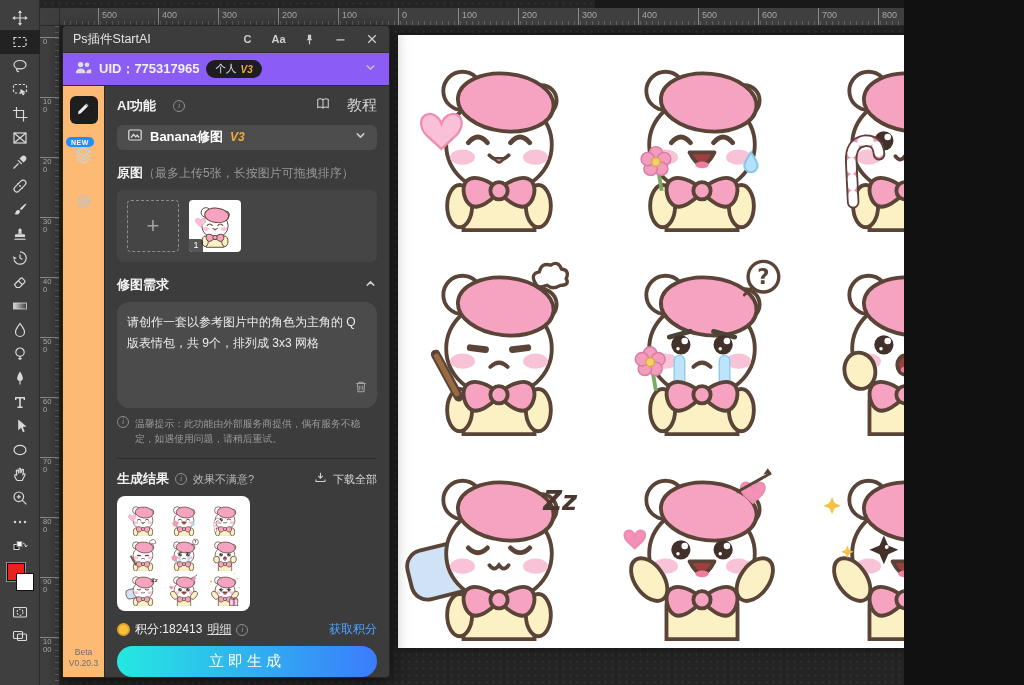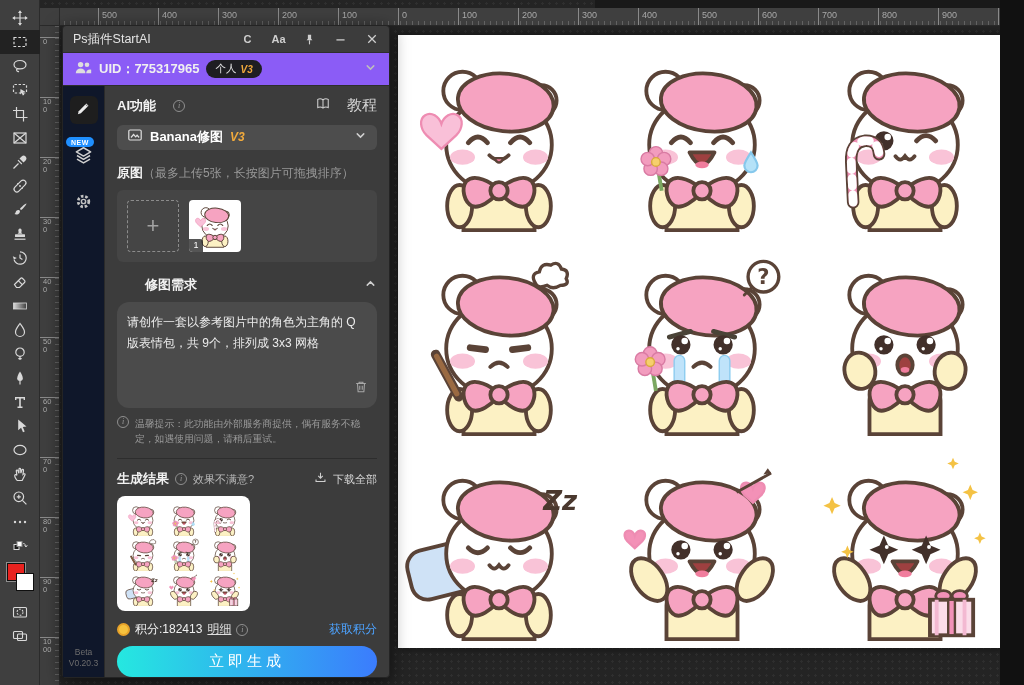--- a/index.html
+++ b/index.html
@@ -1,17 +1,17 @@
 <!DOCTYPE html>
 <html><head>
 <meta charset="utf-8">
 <style>
   * { margin:0; padding:0; box-sizing:border-box; }
   body { font-family:"Liberation Sans","DejaVu Sans",sans-serif; background:#111; }
-  #stage { position:relative; width:1000px; height:685px; overflow:hidden;
+  #stage { position:relative; width:904px; height:685px; overflow:hidden;
     background-color:#242424;
     background-image:radial-gradient(#2f2f2f 1px, transparent 1.2px);
     background-size:7px 7px; }
 
   
   .topstrip { position:absolute; left:595px; top:0; right:0; height:8px; background:#191919; }
   #hruler { position:absolute; left:40px; top:8px; right:0; height:18px; background:#3f3f3f;
     border-bottom:1px solid #2a2a2a;
     background-image:repeating-linear-gradient(90deg,#636363 0 1px,transparent 1px 6px);
     background-size:100% 4px; background-repeat:no-repeat; background-position:left bottom; }
@@ -56,21 +56,21 @@
   .tb-icons { margin-left:auto; display:flex; align-items:center; gap:16px; color:#cfcfcf; }
   .tb-icons .ic { width:15px; height:15px; display:flex; align-items:center; justify-content:center;
     font-size:11px; font-weight:bold; cursor:default; }
   .uidrow { height:33px; display:flex; align-items:center; gap:7px; padding:0 12px;
     background:#8b5cf6; border-bottom:1px solid #2e2e2e; flex:0 0 auto; }
   .uidtext { font-size:13px; font-weight:bold; color:#f0f0f0; }
   .pill { display:flex; align-items:center; gap:4px; background:#1e1e22; border-radius:9px;
     padding:2px 9px; font-size:10.5px; color:#e8e8e8; }
   .v3 { color:#f0a93c; font-style:italic; font-weight:bold; font-size:10px; }
   .panelbody { flex:1; display:flex; min-height:0; }
-  .strip { width:42px; background:#0f172a; display:flex; flex-direction:column; align-items:center;
+  .strip { width:42px; background:#fdba74; display:flex; flex-direction:column; align-items:center;
     padding-top:10px; border-right:1px solid #2a2a2a; position:relative; }
   .stripbtn { width:28px; height:28px; background:#1e1e1e; border-radius:6px; display:flex;
     align-items:center; justify-content:center; }
   .newwrap { position:relative; margin-top:22px; }
   .newbadge { position:absolute; top:-9px; left:-8px; background:#1f8fff; color:#fff; font-size:7px;
     font-weight:bold; border-radius:7px; padding:1.5px 5px; letter-spacing:.5px; }
   .gearwrap { margin-top:24px; }
   .stripver { position:absolute; bottom:8px; left:0; width:100%; text-align:center; color:#6d6d6d;
     font-size:8.5px; line-height:11px; }
   .content { flex:1; padding:10px 12px 0 12px; display:flex; flex-direction:column; min-width:0; }
@@ -88,21 +88,21 @@
   .srcnote { font-size:12px; color:#989898; }
   .uploadbox { margin-top:8px; background:#454545; border-radius:6px; padding:10px; display:flex;
     gap:10px; height:72px; }
   .plusbox { width:52px; height:52px; border:1px dashed #8c8c8c; border-radius:4px; color:#a2a2a2;
     font-size:22px; display:flex; align-items:center; justify-content:center; font-weight:300; }
   .thumb { width:52px; height:52px; background:#fff; border-radius:4px; position:relative;
     overflow:hidden; display:flex; align-items:center; justify-content:center; }
   .thumbbadge { position:absolute; left:0; bottom:0; background:rgba(20,20,20,.72); color:#fff;
     font-size:9px; width:14px; height:13px; text-align:center; line-height:13px;
     border-radius:0 3px 0 3px; }
-  .reqhead { margin-top:14px; display:flex; align-items:center;margin-left:28px; }
+  .reqhead { margin-top:14px; display:flex; align-items:center; }
   .textarea { margin-top:8px; height:138px; background:#4b4b4b; border-radius:12px; padding:10px;
     font-size:12px; line-height:1.75; color:#ececec; position:relative; }
   .trash { position:absolute; right:9px; bottom:7px; }
   .warn { margin-top:8px; display:flex; gap:6px; align-items:flex-start; }
   .warntext { font-size:9.8px; color:#9a9a9a; line-height:1.55; }
   .resulthead { margin-top:12px; padding-top:11px; border-top:1px solid #2d2d2d; display:flex;
     align-items:center; gap:6px; }
   .resultbox { margin-top:8px; width:133px; height:115px; background:#fff; border-radius:8px;
     padding:5px; display:grid; grid-template-columns:repeat(3,1fr);
     grid-template-rows:repeat(3,1fr); }

